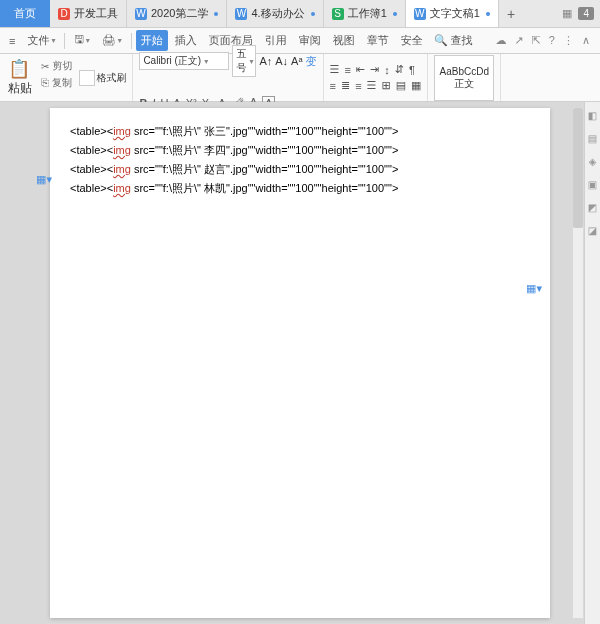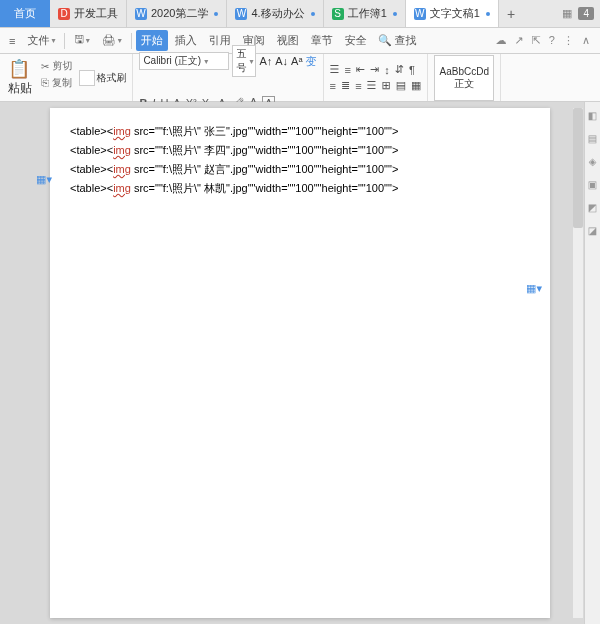--- a/index.html
+++ b/index.html
@@ -86,20 +86,21 @@
   <span class="menu-btn">
       <span>文件</span>
       <span class="chev">▾</span>
     </span>
   <span class="menu-sep"></span>
   <span class="menu-btn">🖫<span class="chev">▾</span></span>
   <span class="menu-btn">🖨<span class="chev">▾</span></span>
   <span class="menu-sep"></span>
   <span class="menu-btn active">开始</span>
   <span class="menu-btn">插入</span>
+  <span class="menu-btn">页面布局</span>
   <span class="menu-btn">引用</span>
   <span class="menu-btn">审阅</span>
   <span class="menu-btn">视图</span>
   <span class="menu-btn">章节</span>
   <span class="menu-btn">安全</span>
   <span class="menu-btn">🔍<span>查找</span></span>
   <div class="menu-right">
     <span>☁</span>
     <span>↗</span>
     <span>⇱</span>

